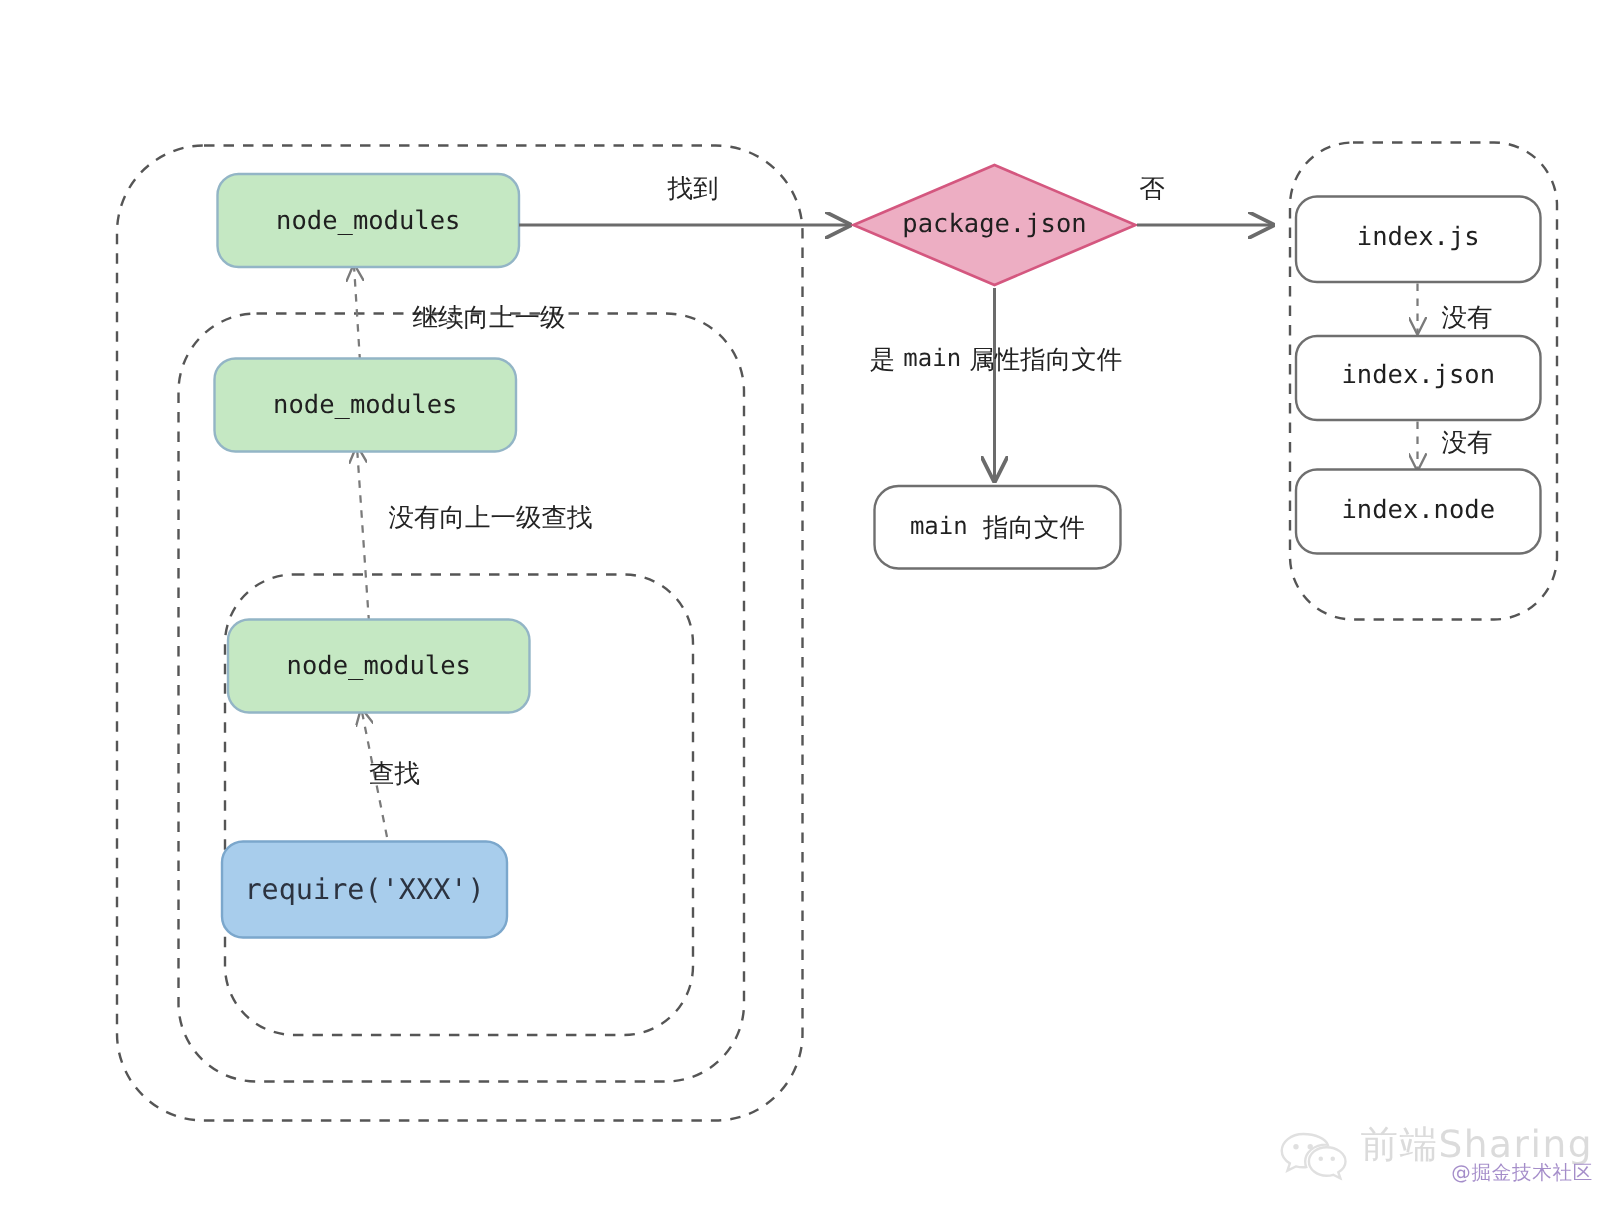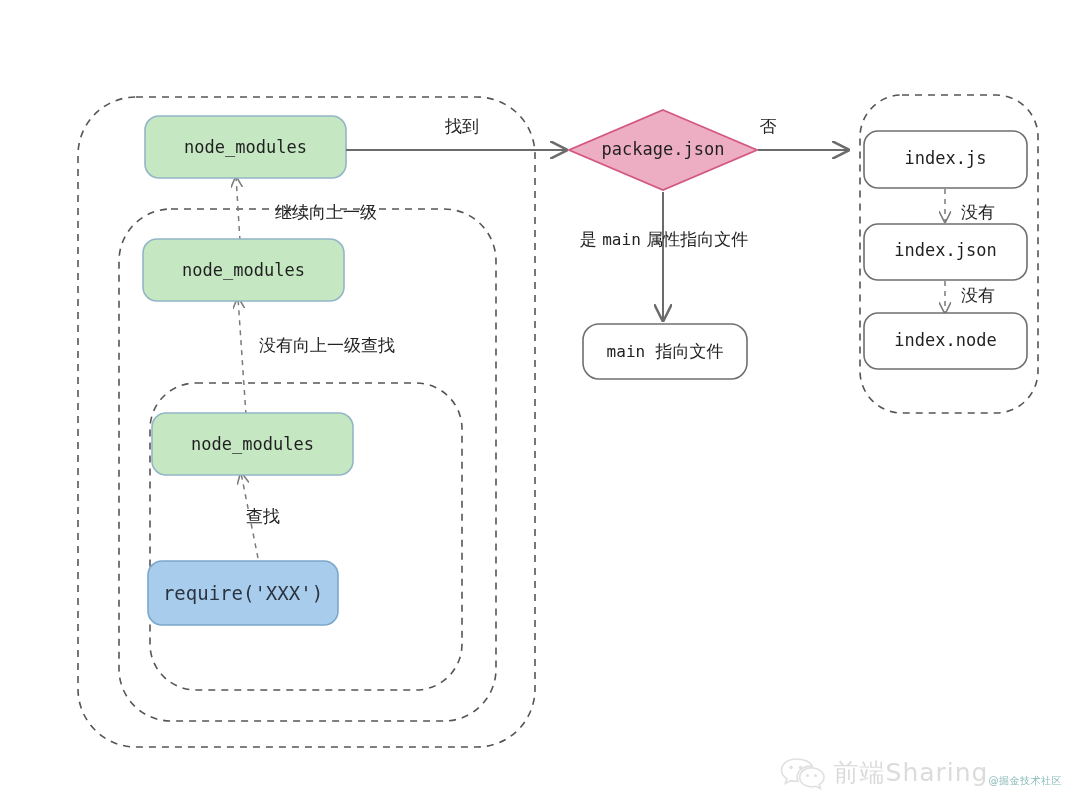--- a/index.html
+++ b/index.html
@@ -90,34 +90,34 @@
     position: absolute;
     right: 18px;
     bottom: 16px;
     display: flex;
     align-items: center;
     gap: 8px;
     opacity: 0.5;
   }
   #watermark .wm-texts {
     display: flex;
-    flex-direction: row;
+    flex-direction: column;
     align-items: center;
     line-height: 1.05;
   }
   #watermark .wm-main {
     font-family: "DejaVu Sans", "Liberation Sans", sans-serif;
     font-size: 25px;
     color: #b9b9b9;
     letter-spacing: 1px;
   }
   #watermark .wm-sub {
     font-family: "DejaVu Sans", "Liberation Sans", sans-serif;
-    font-size: 10px;
-    color: #0f766e;
+    font-size: 13px;
+    color: #4c1d95;
     align-self: flex-end;
     letter-spacing: 0.5px;
   }
 </style>
 </head>
 <body>
 
 <div id="stage">
 
   <svg id="diagram-svg" viewBox="0 0 1080 806">

